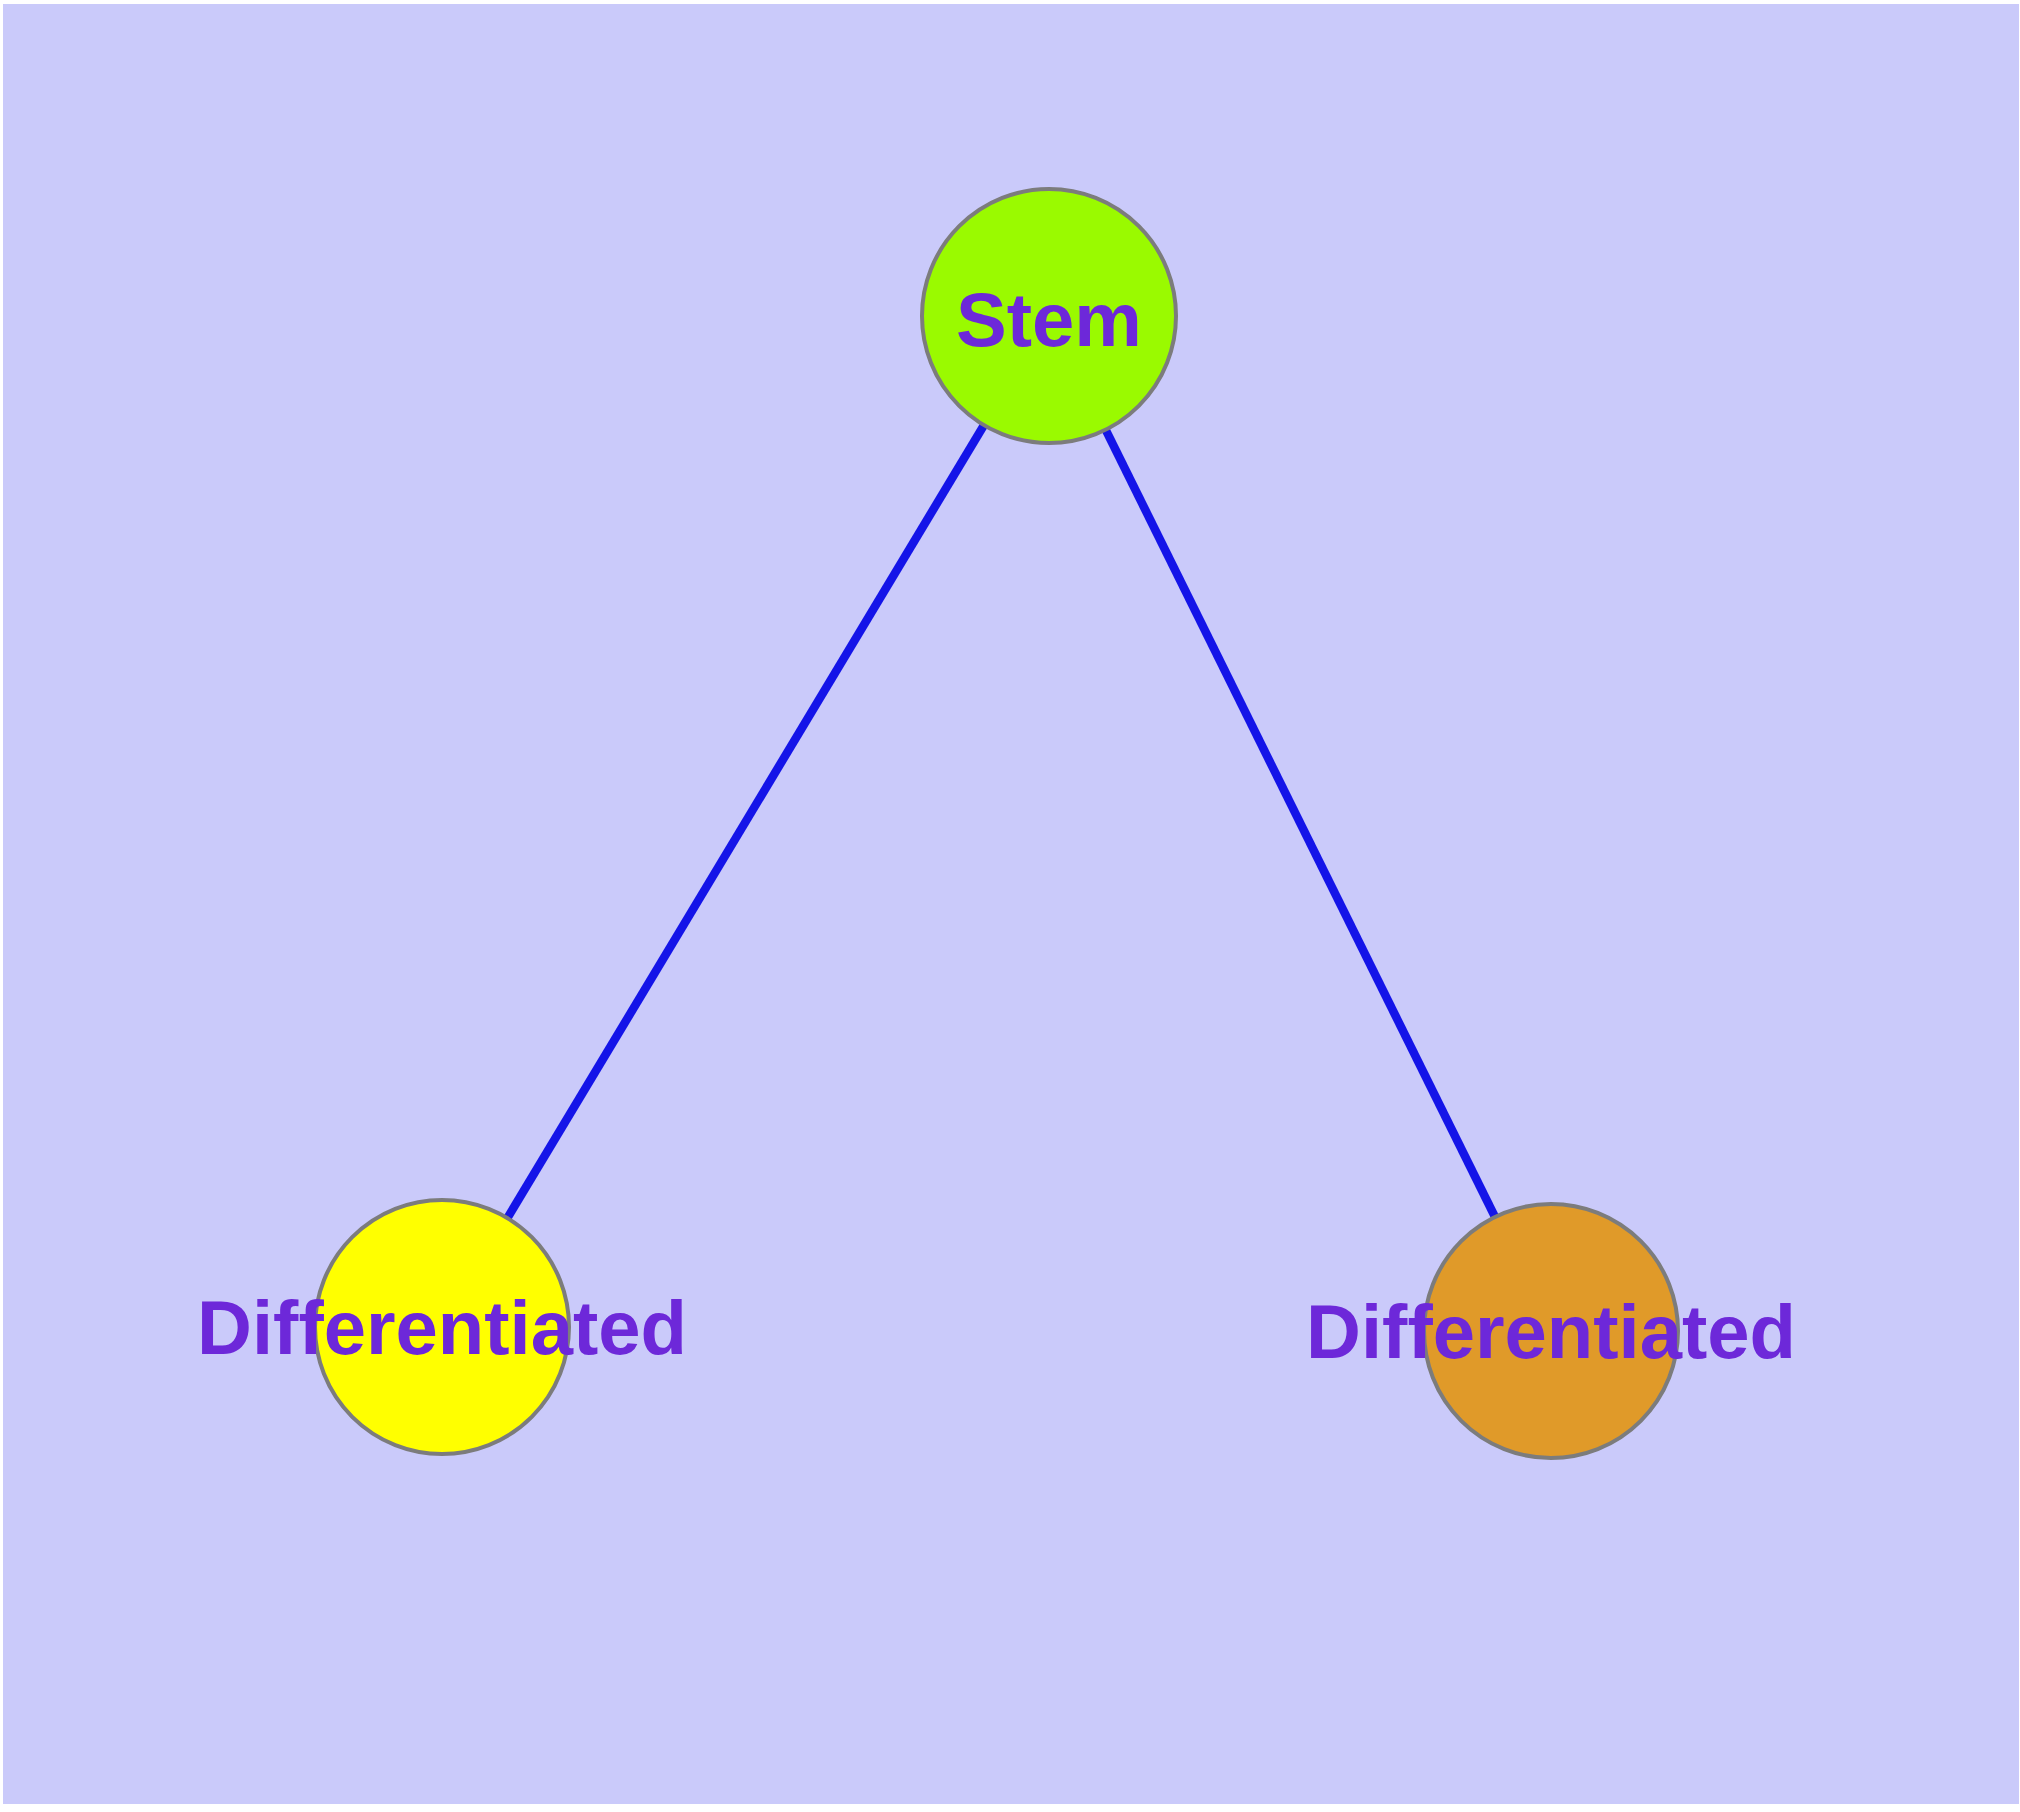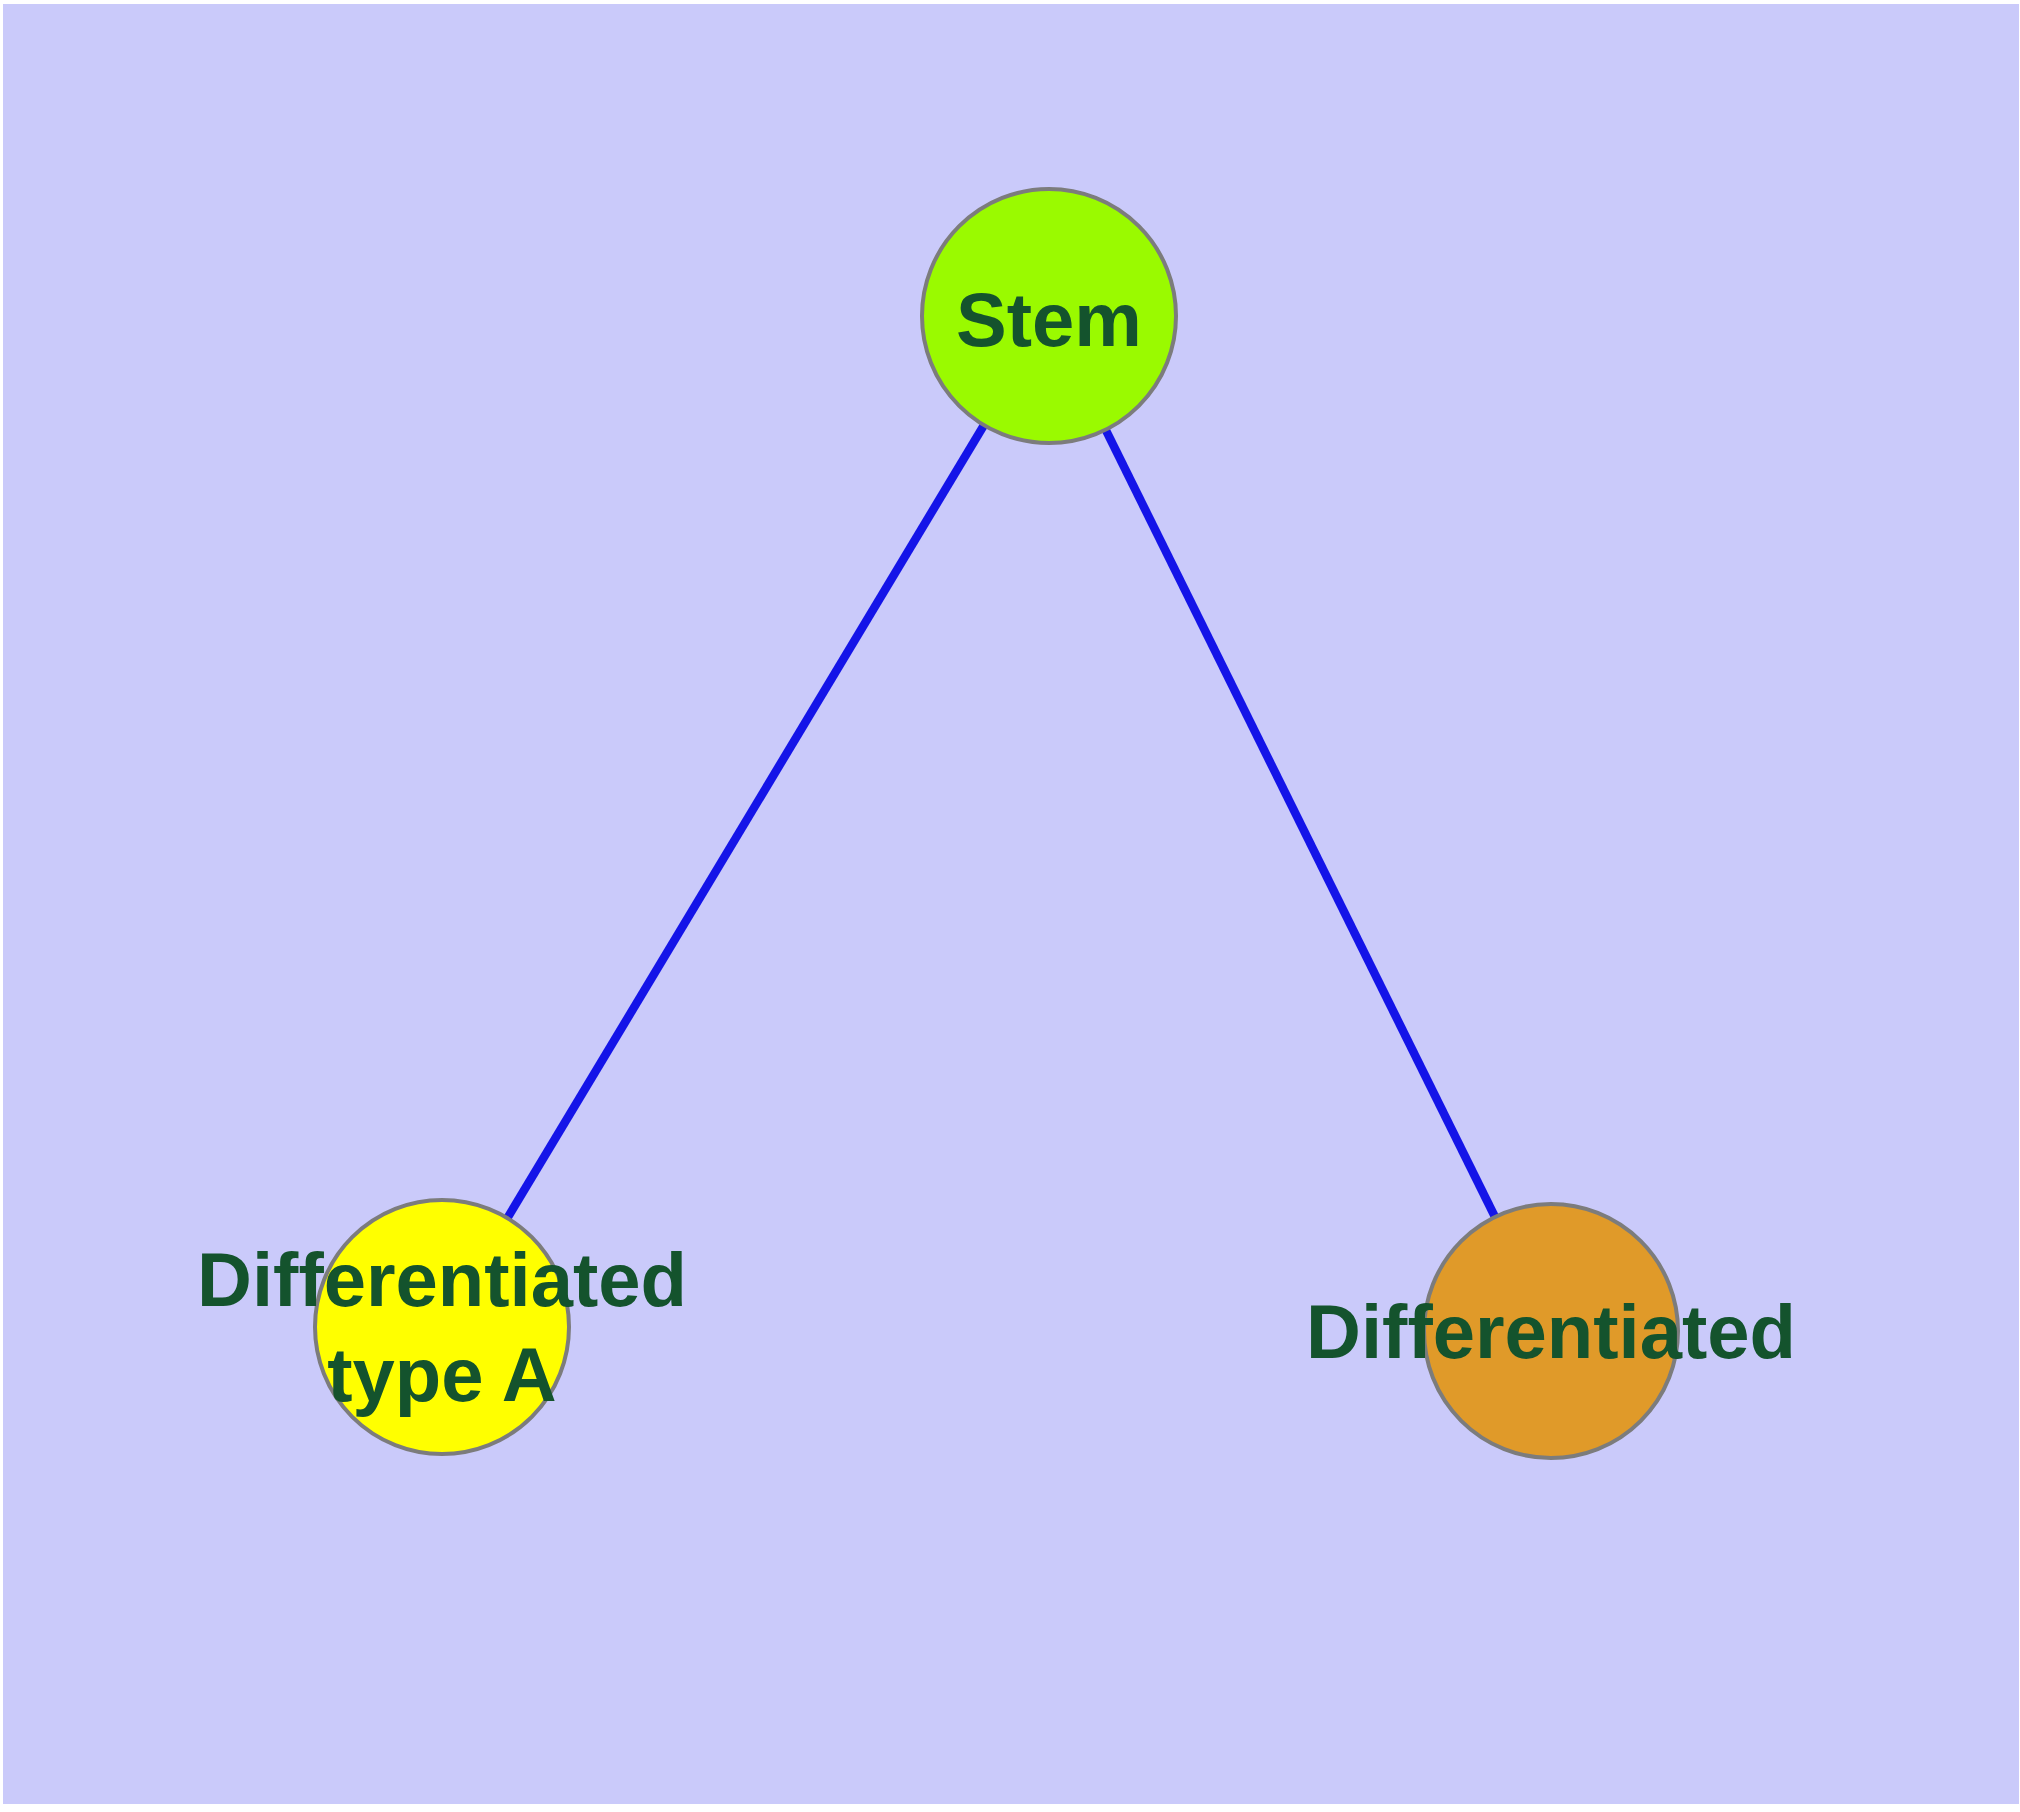--- a/index.html
+++ b/index.html
@@ -38,21 +38,21 @@
     width: 258px;
     height: 258px;
     border-radius: 50%;
     border: 4.2px solid #7C7C7C;
     box-sizing: border-box;
   }
   .node-label {
     position: absolute;
     transform: translate(-50%, -50%);
     text-align: center;
-    color: #14532d;
+    color: #6d28d9;
     font-weight: bold;
     font-size: 76px;
     line-height: 95px;
     white-space: nowrap;
   }
   .node-label span { display: block; }
 </style>
 </head>
 <body>
 
@@ -70,21 +70,20 @@
   <div class="node" style="left: 313px; top: 1198px; background: rgb(255, 255, 0);"></div>
 
   <div class="node" style="left: 1422px; top: 1202px; background: rgb(224, 154, 41);"></div>
 
   <div class="node-label" style="left:1049px; top:319px;">
     <span>Stem</span>
   </div>
 
   <div class="node-label" style="left:442px; top:1327px;">
     <span>Differentiated</span>
-    <span>type A</span>
   </div>
 
   <div class="node-label" style="left:1551px; top:1331px;">
     <span>Differentiated</span>
   </div>
 
 </div>
 
 
 </body></html>

